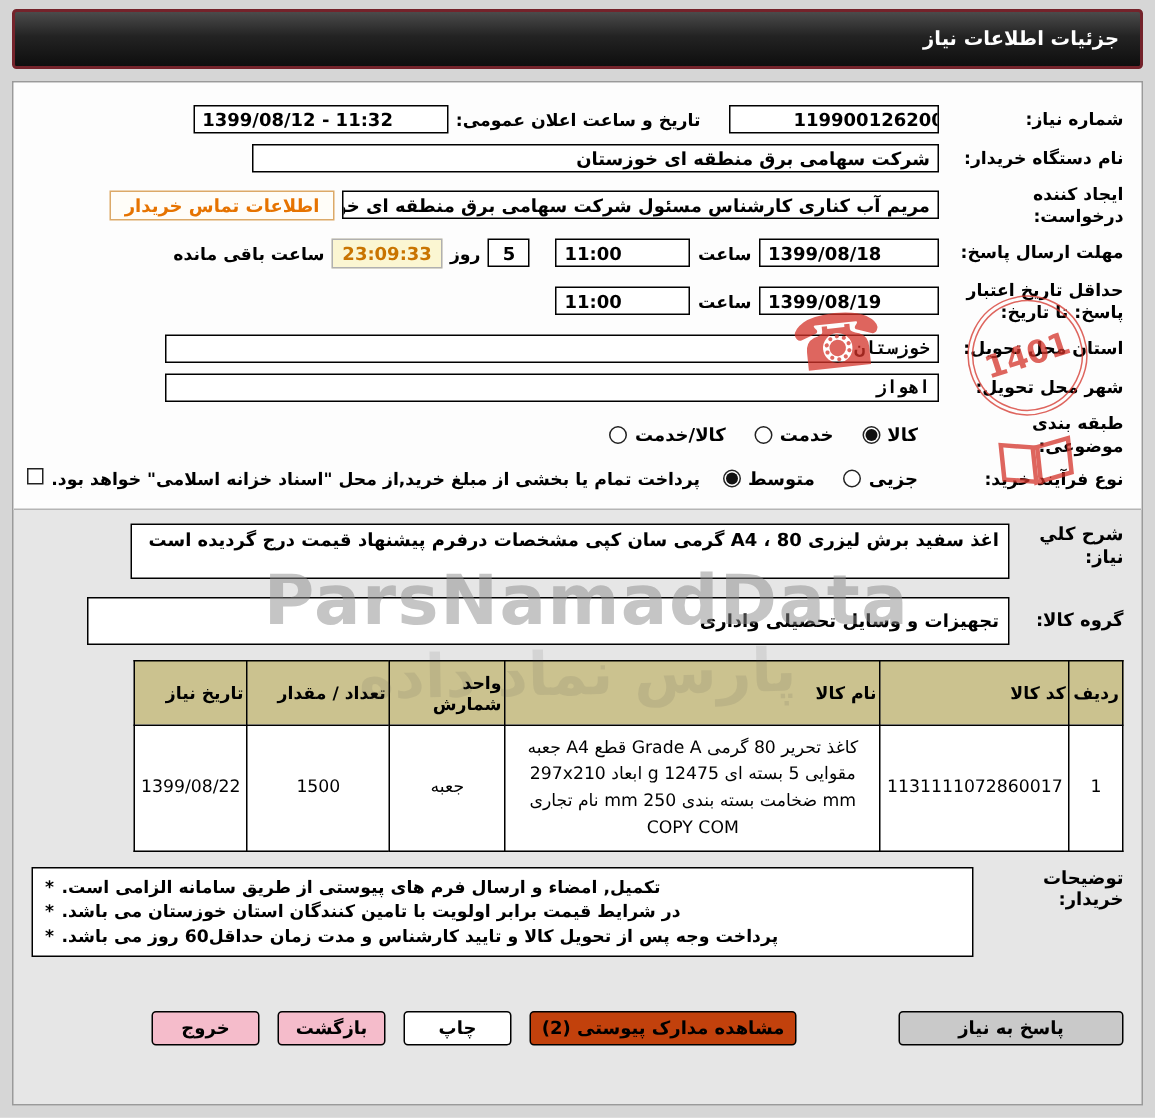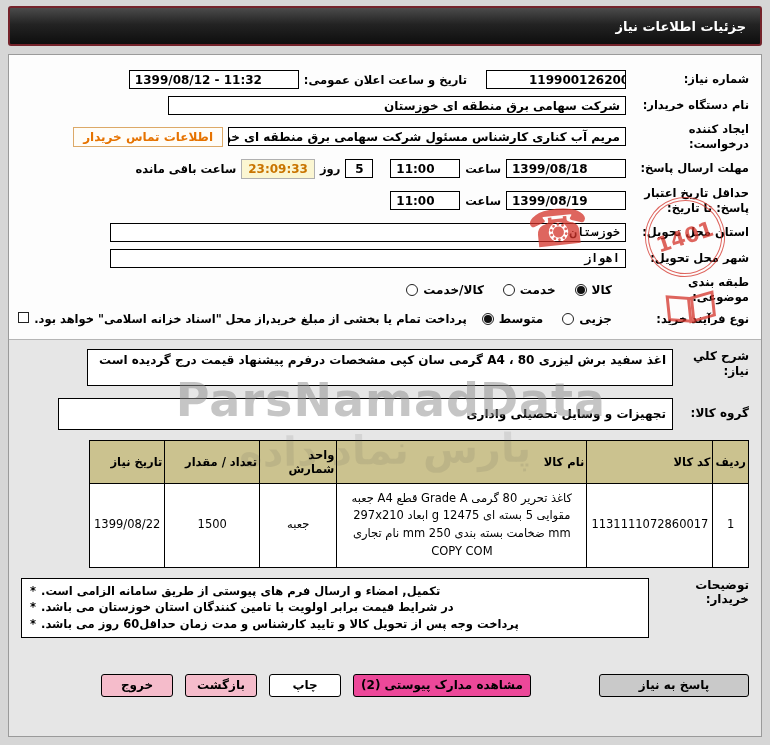--- a/index.html
+++ b/index.html
@@ -33,21 +33,21 @@
   .word  { font-weight: bold; font-size: 11.5px; white-space: nowrap; }
 
   .tbox {
     border: 1px solid #000; background: #fff; min-height: 19px;
     display: flex; align-items: center; padding: 0 5px;
     font-weight: bold; font-size: 12px; overflow: hidden; white-space: nowrap;
   }
   .ltr { direction: ltr; justify-content: flex-start; }
   .w140 { width: 140px; padding-left: 42px; } .w170 { width: 170px; }
   .w458 { width: 458px; } .w398 { width: 398px; }
-  .w120 { width: 120px; } .w74  { width: 70px; }
+  .w120 { width: 120px; } .w74  { width: 90px; }
   .w28  { width: 28px; justify-content: center; }
   .wide { width: 516px; font-family: Liberation Mono, monospace; }
 
   .contact-link {
     color: #e67300; font-weight: bold; font-size: 12px;
     border: 1px solid #dca968; padding: 2px 9px; background: #fffdf8;
     white-space: nowrap; cursor: pointer;
   }
   .countdown {
     background: #fbf6d2; border: 1px solid #b0b0b0; color: #c97400;
@@ -104,21 +104,21 @@
   .note-line { display: flex; direction: ltr; justify-content: flex-start; gap: 5px; font-size: 11.5px; font-weight: bold; line-height: 1.45; }
   .note-star { color: #000; }
 
   .btns { display: flex; align-items: center; gap: 12px; margin-top: 36px; }
   .btn {
     height: 23px; border: 1px solid #000; border-radius: 3px;
     font-size: 12px; font-weight: bold; display: flex; align-items: center;
     justify-content: center; padding: 0 8px; cursor: pointer; white-space: nowrap;
   }
   .btn-reply  { width: 150px; background: #c9c9c9; margin-left: 56px; }
-  .btn-attach { width: 178px; background: #ec4899; }
+  .btn-attach { width: 178px; background: #c2410c; }
   .btn-print  { width: 72px;  background: #ffffff; }
   .btn-back   { width: 72px;  background: #f5bccb; }
   .btn-exit   { width: 72px;  background: #f5bccb; }
 
   
   .wm-brand {
     position: absolute; top: 318px; left: 12px; right: 0; text-align: center;
     font-size: 46px; font-weight: bold; color: #8d8d8d; opacity: .5;
     letter-spacing: 1px; pointer-events: none; z-index: 40; direction: ltr;
   }

